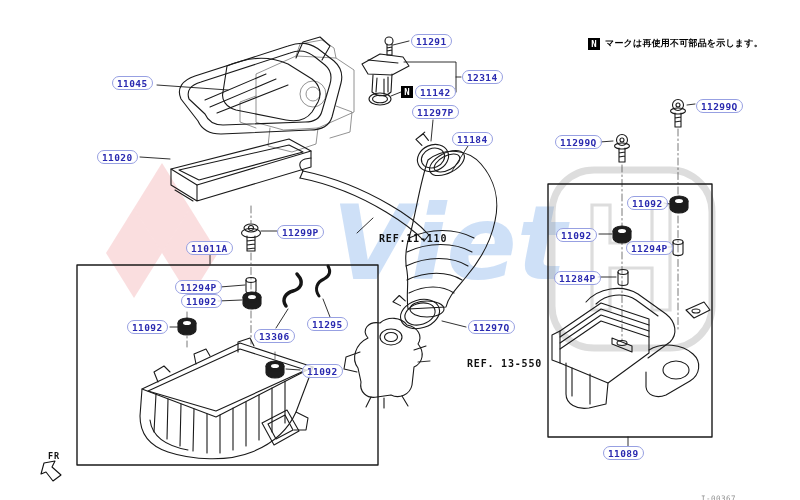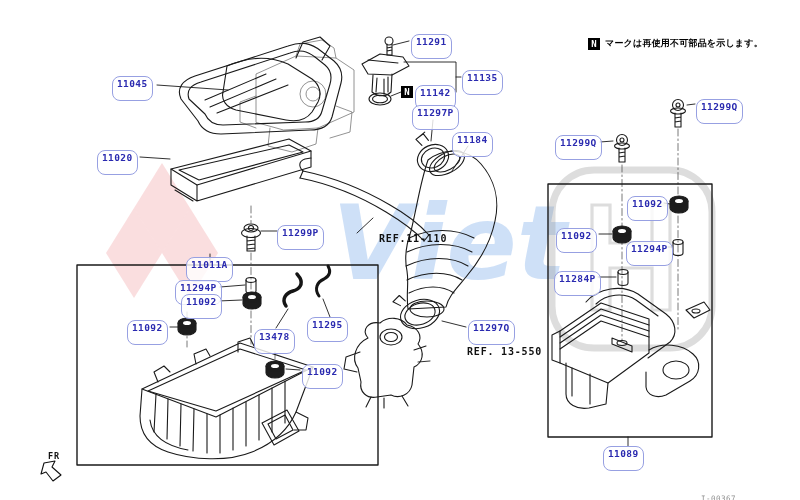--- a/index.html
+++ b/index.html
@@ -6,21 +6,21 @@
   .stage{position:relative;width:800px;height:500px;background:#fff;overflow:hidden;
          font-family:"DejaVu Sans Mono",monospace;}
   .layer{position:absolute;left:0;top:0;}
   
   .wm-red-text{position:absolute;left:50px;top:188px;font:bold 102px "DejaVu Sans",sans-serif;
     color:rgba(231,88,97,0.22);letter-spacing:-3px;z-index:1;}
   .wm-blue-text{position:absolute;left:332px;top:182px;font:bold italic 104px "DejaVu Sans",sans-serif;
     color:rgba(92,152,228,0.30);z-index:1;}
   
   .co{position:absolute;z-index:6;font:bold 9.5px "DejaVu Sans Mono",monospace;color:#2a2ab0;
-      border:1.2px solid #97a0e2;border-radius:8px;padding:1px 4px 11px 4px;line-height:11px;
+      border:1.2px solid #97a0e2;border-radius:8px;padding:1px 4px 0 4px;line-height:11px;
       background:rgba(255,255,255,0.82);letter-spacing:0.4px;white-space:nowrap;}
   .reftext{position:absolute;z-index:6;font:bold 10px "DejaVu Sans Mono",monospace;color:#111;
       letter-spacing:0.8px;white-space:nowrap;padding-left:36px;}
   .nbox{position:absolute;z-index:7;width:12px;height:12px;background:#000;color:#fff;
       font:bold 9px "DejaVu Sans Mono",monospace;text-align:center;line-height:12px;}
   .note-line{position:absolute;z-index:7;white-space:nowrap;color:#000;}
   .note-line .nb{display:inline-block;width:12px;height:12px;background:#000;color:#fff;
       font:bold 9px "DejaVu Sans Mono",monospace;text-align:center;line-height:12px;
       vertical-align:middle;margin-right:5px;}
   .note-jp{font:bold 9px "DejaVu Sans Mono",monospace;letter-spacing:0.2px;padding-left:43px;}
@@ -242,41 +242,41 @@
     </g>
   </svg>
 
   <div class="note-line note-jp" style="left:545px;top:37px">
     <span class="nb">N</span><span>マークは再使用不可部品を示します。</span>
   </div>
 
   <div class="co" style="left:112px;top:76px">11045</div>
   <div class="co" style="left:97px;top:150px">11020</div>
   <div class="co" style="left:411px;top:34px">11291</div>
-  <div class="co" style="left:462px;top:70px">11135</div>
+  <div class="co" style="left:462px;top:70px">12314</div>
   <div class="nbox" style="left:401px;top:86px">N</div>
   <div class="co" style="left:415px;top:85px">11142</div>
   <div class="co" style="left:412px;top:105px">11297P</div>
   <div class="co" style="left:452px;top:132px">11184</div>
   <div class="co" style="left:696px;top:99px">11299Q</div>
   <div class="co" style="left:555px;top:135px">11299Q</div>
   <div class="co" style="left:277px;top:225px">11299P</div>
-  <div class="co" style="left:186px;top:257px">11011A</div>
+  <div class="co" style="left:186px;top:241px">11011A</div>
   <div class="co" style="left:175px;top:280px">11294P</div>
   <div class="co" style="left:181px;top:294px">11092</div>
   <div class="co" style="left:127px;top:320px">11092</div>
-  <div class="co" style="left:254px;top:329px">13478</div>
+  <div class="co" style="left:254px;top:329px">13306</div>
   <div class="co" style="left:307px;top:317px">11295</div>
   <div class="co" style="left:302px;top:364px">11092</div>
   <div class="co" style="left:468px;top:320px">11297Q</div>
   <div class="co" style="left:627px;top:196px">11092</div>
   <div class="co" style="left:556px;top:228px">11092</div>
   <div class="co" style="left:626px;top:241px">11294P</div>
   <div class="co" style="left:554px;top:271px">11284P</div>
   <div class="co" style="left:603px;top:446px">11089</div>
 
   <div class="reftext" style="left:343px;top:233px">REF.11-110</div>
-  <div class="reftext" style="left:431px;top:346px">REF. 13-550</div>
+  <div class="reftext" style="left:431px;top:358px">REF. 13-550</div>
 
   <div class="frlabel" style="left:48px;top:451px">FR</div>
   <div class="figcode" style="left:701px;top:466px">I-00367</div>
 
 </div>
 
 </body></html>

